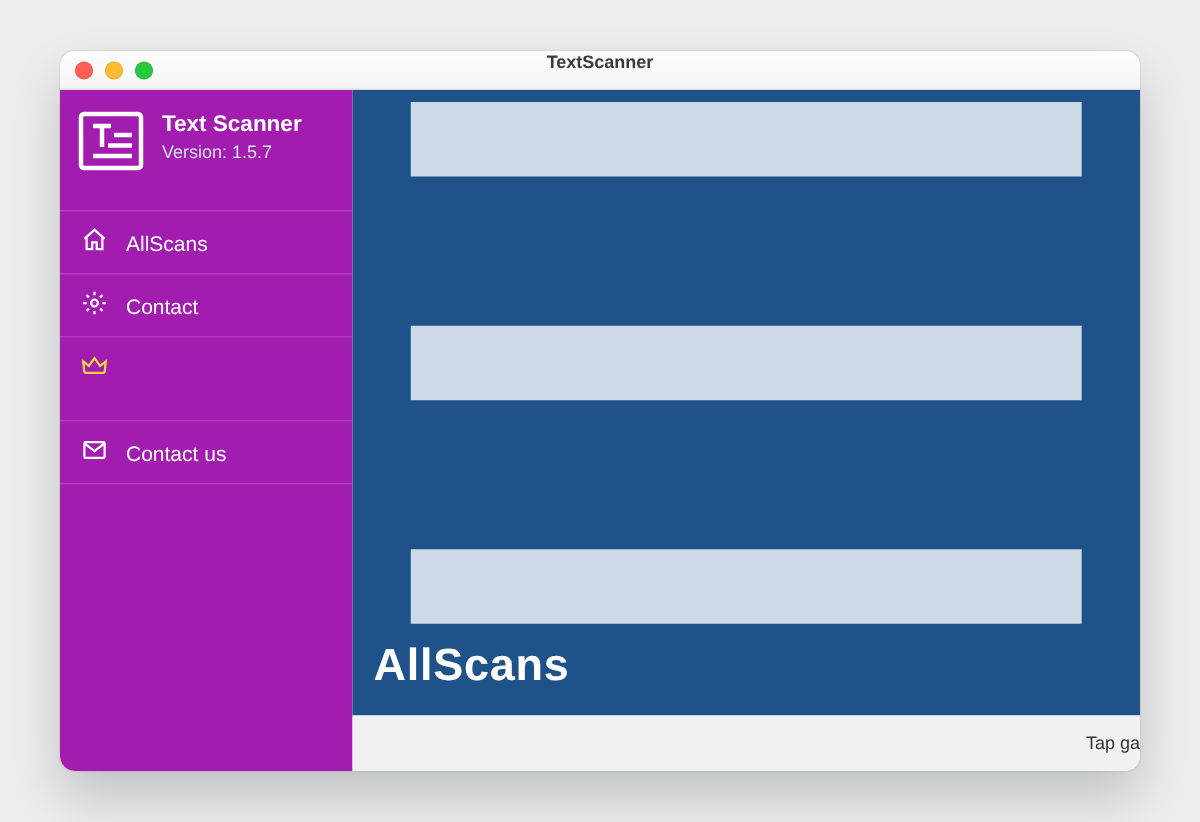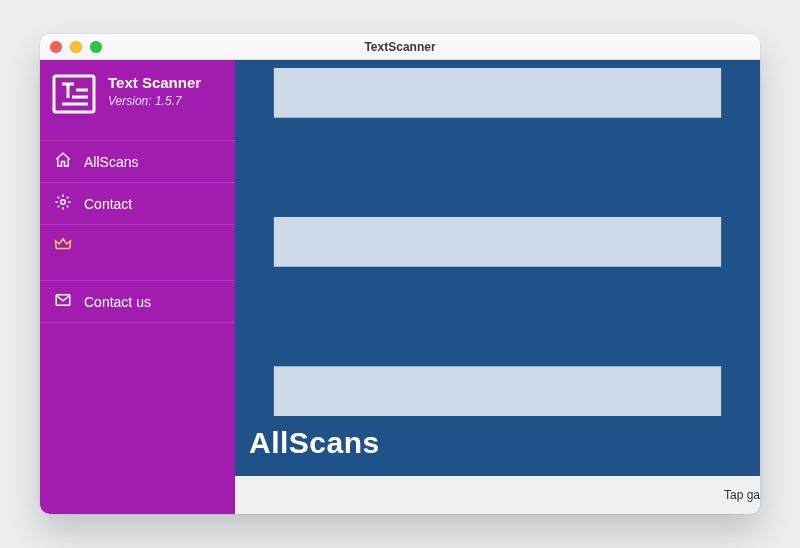--- a/index.html
+++ b/index.html
@@ -10,21 +10,21 @@
     width: 720px; height: 480px;
     background: #fff;
     border-radius: 10px;
     box-shadow: 0 18px 34px rgba(0,0,0,0.18), 0 0 0 1px rgba(0,0,0,0.05);
     overflow: hidden;
     display: flex; flex-direction: column;
   }
 
   .titlebar {
     height: 26px; flex: 0 0 26px;
-    display: flex; align-items: center;
+    display: flex; 
     position: relative;
     background: linear-gradient(#fdfdfd,#f5f5f5);
     border-bottom: 1px solid #dcdcdc;
   }
   .traffic { display: flex; gap: 8px; position: absolute; left: 10px; top: 7px; }
   .traffic span { width: 12px; height: 12px; border-radius: 50%; display: block; }
   .t-red { background:#ff5f57; box-shadow: inset 0 0 0 .5px rgba(0,0,0,.15);}
   .t-yel { background:#febc2e; box-shadow: inset 0 0 0 .5px rgba(0,0,0,.15);}
   .t-grn { background:#28c840; box-shadow: inset 0 0 0 .5px rgba(0,0,0,.15);}
   .wintitle { margin: 0 auto; font-size: 12px; font-weight: 600; color:#3a3a3a; }
@@ -37,21 +37,21 @@
     color: #fff;
     display: flex; flex-direction: column;
     font-size: 14px;
   }
   .brand {
     display: flex; gap: 12px; align-items: flex-start;
     padding: 14px 12px 8px 12px;
   }
   .brand .logo { width: 44px; height: 40px; flex:0 0 44px; }
   .brand .name { font-weight: 700; font-size: 15px; line-height: 18px; }
-  .brand .ver  { font-style: italic; font-size: 12px; color:#d6e2ef; margin-top:2px;}
+  .brand .ver  { font-size: 12px; color:#d6e2ef; margin-top:2px;}
 
   .nav { margin-top: 18px; }
   .nav-item {
     display: flex; align-items: center; gap: 12px;
     padding: 10px 14px;
     border-top: 1px solid rgba(255,255,255,0.14);
     cursor: pointer;
   }
   .nav-item:last-child { border-bottom: 1px solid rgba(255,255,255,0.14); margin-top: 14px; }
   .nav-item svg { width: 18px; height: 18px; flex: 0 0 18px; }

